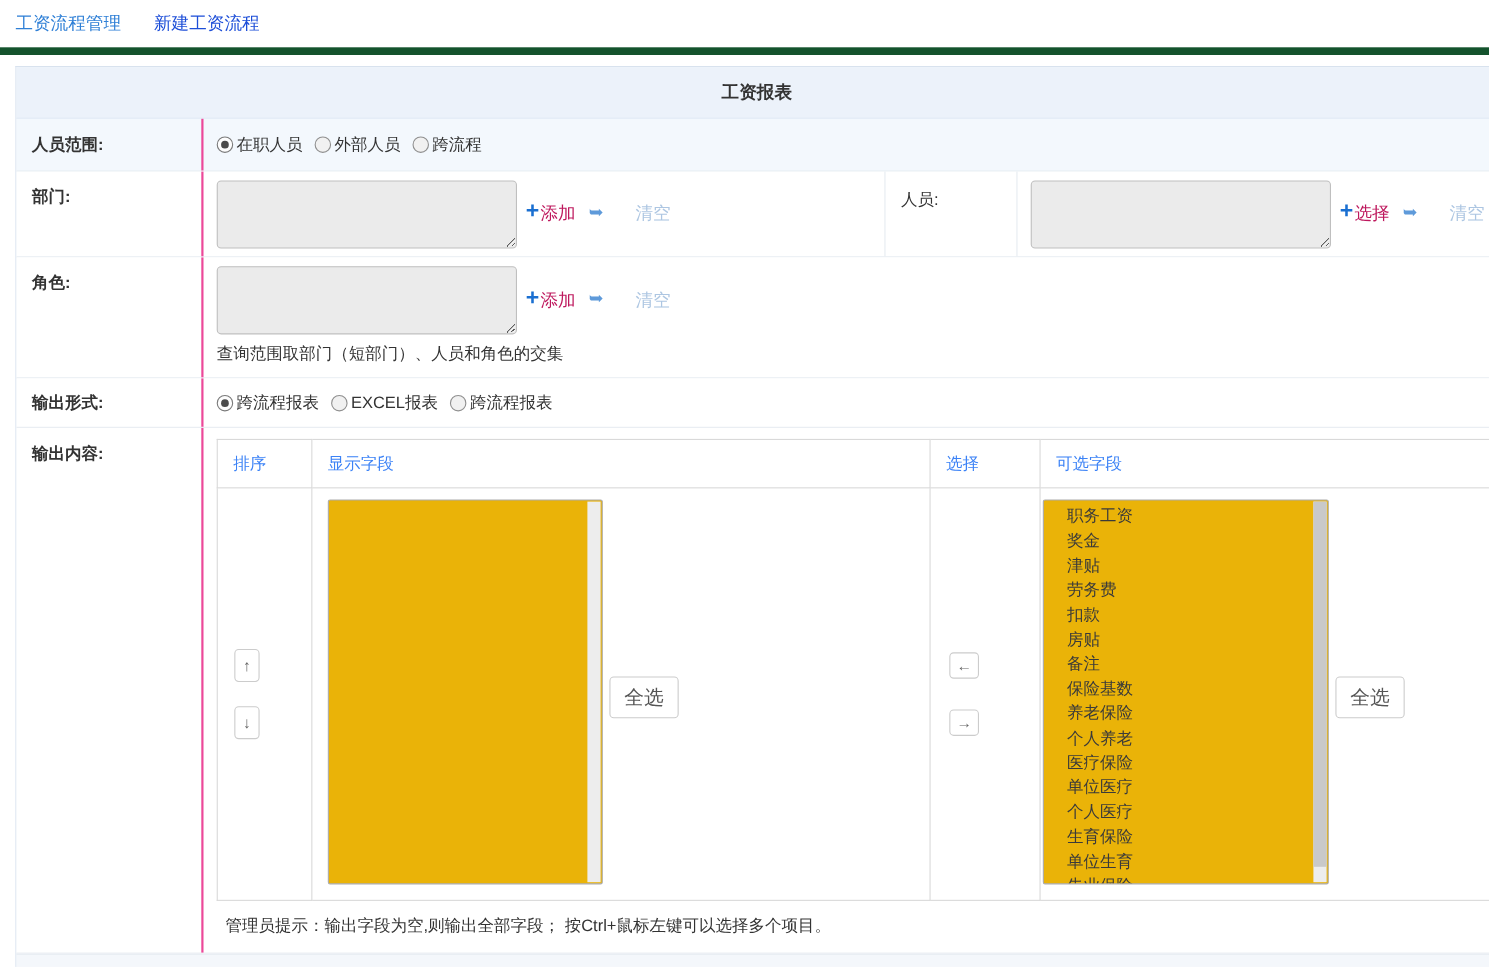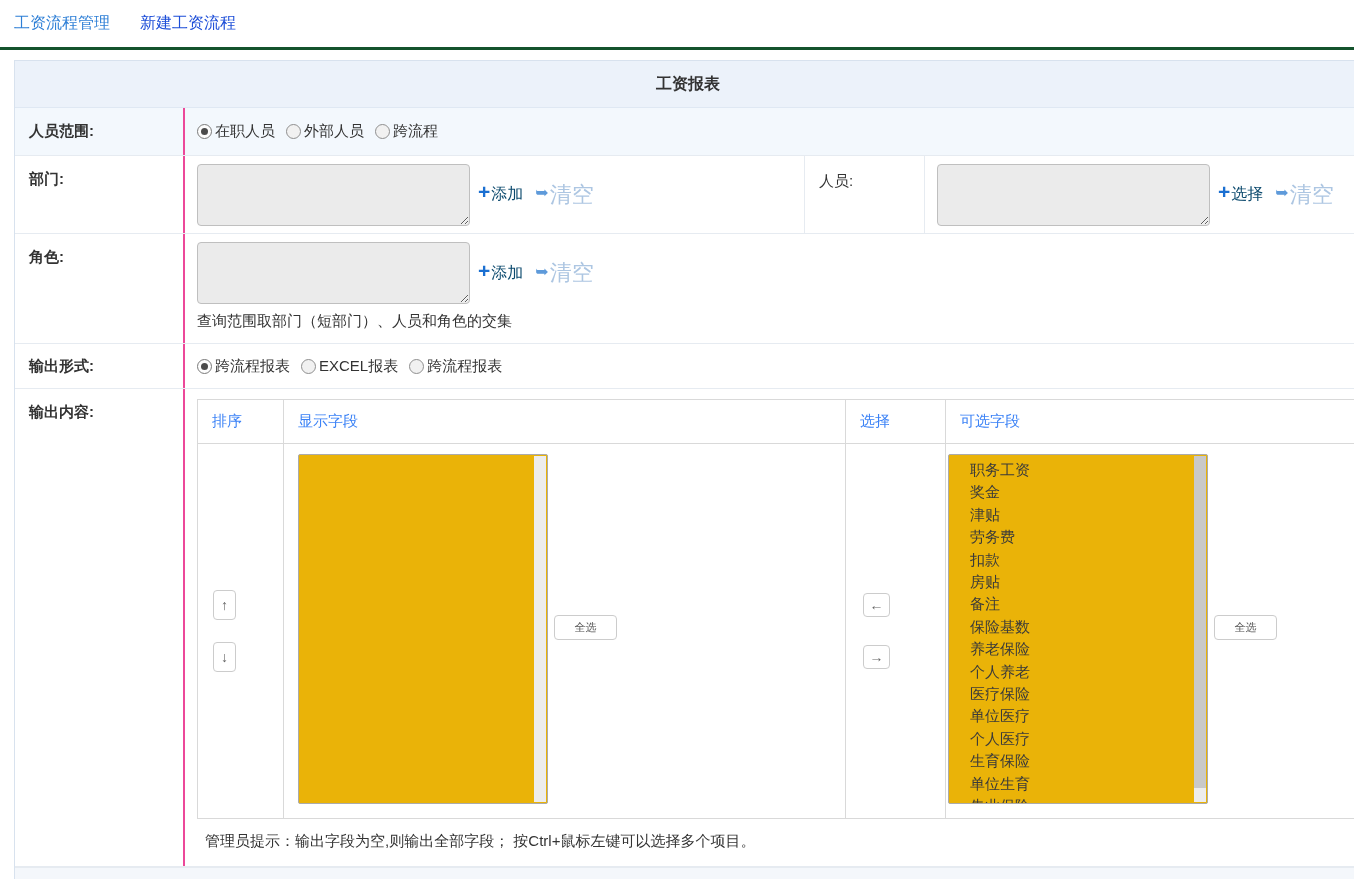--- a/index.html
+++ b/index.html
@@ -2,21 +2,21 @@
 <html><head>
 <meta charset="utf-8">
 <style>
   * { box-sizing: border-box; }
   html,body { margin:0; padding:0; }
   body {
     width:1354px; height:880px; overflow:hidden; background:#fff;
     font-family:"Liberation Sans","DejaVu Sans",sans-serif; color:#333; font-size:15px;
   }
   
-  .topnav { height:50px; border-bottom:3px solid #14532d; display:flex; align-items:center; padding-left:14px; }
+  .topnav { height:50px; border-bottom:7px solid #14532d; display:flex; align-items:center; padding-left:14px; }
   .nav-link { font-size:16px; cursor:pointer; margin-right:30px; }
   .nav-link.active { color:#2e7fd6; }
   .nav-link.plain { color:#1d4ed8; }
 
   
   .panel { margin:10px 0 0 14px; width:1348px; border:1px solid #d8e2ee; border-bottom:none; }
   .panel-title {
     height:47px; background:#ecf2fa; border-bottom:1px solid #dfe8f3;
     display:flex; align-items:center; justify-content:center;
     font-weight:bold; font-size:16px; color:#333;
@@ -49,23 +49,23 @@
     border-right:1px solid #e6ebf1; display:flex; align-items:flex-start; }
   .person-content { flex:1; display:flex; align-items:center; padding:8px 0 8px 12px; }
   textarea.gray-ta {
     width:273px; height:62px; background:#ebebeb; border:1px solid #bfbfbf; border-radius:4px;
     resize:both; outline:none; flex:none; font-family:inherit;
   }
   .link { display:inline-flex; align-items:center; cursor:pointer; text-decoration:none; white-space:nowrap; }
   .link.add-link { margin-left:8px; }
   .link.clear-link { margin-left:12px; }
   .plus-ic { color:#1a6fd1; font-size:21px; font-weight:bold; line-height:1; position:relative; top:-3px; margin-right:1px; }
-  .add-txt { color:#0c4a6e; font-size:16px; }
+  .add-txt { color:#be185d; font-size:16px; }
   .clear-ic { color:#5e9ada; font-size:16px; margin-right:1px; position:relative; top:-2px; }
-  .clear-txt { color:#adc6e2; font-size:22px; }
+  .clear-txt { color:#adc6e2; font-size:16px;margin-left:28px; }
 
   .role-content { flex:1; display:flex; flex-direction:column; padding:8px 0 10px 12px; }
   .ta-line { display:flex; align-items:center; }
   .role-hint { margin-top:8px; color:#333; font-size:15px; }
 
   
   .occ { flex:1; padding:10px 0 0 12px; }
   table.fields-table { border-collapse:collapse; width:1160px; table-layout:fixed; }
   .fields-table th, .fields-table td { border:1px solid #d9d9d9; }
   .fields-table th {
@@ -89,23 +89,23 @@
     border:1px solid #ababab; border-radius:2px; overflow:hidden;
   }
   .listbox.disp { left:14px; }
   .listbox.avail { left:2px; width:260px; }
   .sb-track { position:absolute; right:1px; top:1px; bottom:1px; width:12px; background:#ededed; }
   .sb-thumb { position:absolute; right:1px; top:1px; width:12px; height:332px; background:#c9c9c9; }
   .opt-wrap { padding-top:4px; }
   .opt { line-height:22.4px; padding-left:21px; font-size:15px; color:#3a3a3a; white-space:nowrap; }
 
   .selall-btn {
-    position:absolute; top:calc(50% - 16px); width:63px; height:25px;
+    position:absolute; top:calc(50% - 16px); width:63px; height:38px;
     border:1px solid #ccc; border-radius:4px; background:#fff; color:#555;
-    display:flex; align-items:center; justify-content:center; font-size:11px; cursor:pointer;
+    display:flex; align-items:center; justify-content:center; font-size:18px; cursor:pointer;
   }
   .selall-btn.disp-btn { left:270px; }
   .selall-btn.avail-btn { left:268px; }
 
   .admin-hint { padding:13px 0 15px 8px; font-size:15px; color:#333; }
 
   .bottom-sliver { height:12px; background:#f4f7fb; border-top:1px solid #e6ebf1; }
 </style>
 </head>
 <body>

